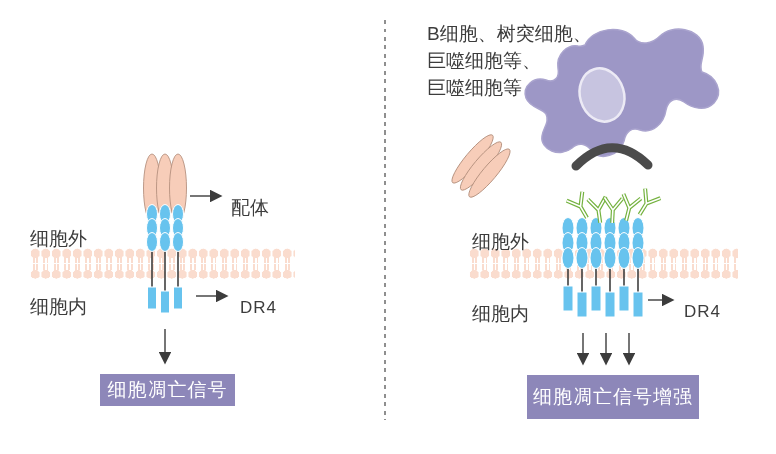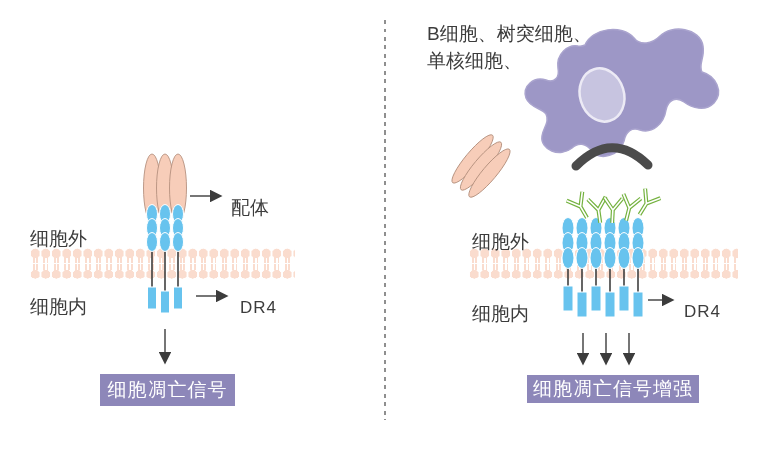--- a/index.html
+++ b/index.html
@@ -27,21 +27,21 @@
       repeating-linear-gradient(90deg,transparent 0 2.7px,#fadcce 2.7px 4.6px,transparent 4.6px 6.1px,#fadcce 6.1px 8px,transparent 8px 10.5px) left 0 top 15.8px/100% 6.4px no-repeat;
   }
   .membrane-left{left:30px;top:248px;width:265px;}
   .membrane-right{left:469px;top:248px;width:269px;}
   
   .sigbox{
     background:#8d87b9;color:#fff;font-size:19px;letter-spacing:1px;
     display:flex;align-items:center;justify-content:center;
   }
   .sigbox-left{left:100px;top:374px;width:135px;height:32px;}
-  .sigbox-right{left:527px;top:375px;width:172px;height:28px;}
+  .sigbox-right{left:527px;top:375px;width:172px;height:44px;}
   
   svg{position:absolute;left:0;top:0;}
   .peach{fill:#f7cdb9;stroke:#b5917f;stroke-width:0.9;}
   .blue{fill:#67c3ee;stroke:#ffffff;stroke-width:1;}
   .stem{stroke:#3f3f3f;stroke-width:1.6;fill:none;}
   .arrow{stroke:#3c3c3c;stroke-width:1.4;fill:none;}
   .abG{stroke:#74b23f;stroke-width:4;fill:none;}
   .abW{stroke:#ffffff;stroke-width:1.6;fill:none;}
   .cellbody{fill:#9d97c6;stroke:#aaa4ce;stroke-width:1.5;}
   .nucleus{fill:#c7c4e0;stroke:#eceaf5;stroke-width:2.5;}
@@ -168,21 +168,22 @@
     </g>
   </svg>
 
   <div class="abs lbl" style="left:30px;top:216px">细胞外</div>
   <div class="abs lbl" style="left:30px;top:284px">细胞内</div>
   <div class="abs lbl" style="left:231px;top:185px">配体</div>
   <div class="abs lbl dr4" style="left:240px;top:285px">DR4</div>
 
   <div class="abs celltypes" style="left:414px;top:20px">
     <div>B细胞、树突细胞、</div>
-    <div>单核细胞、</div>
+    <div>巨噬细胞等、</div>
+    <div>巨噬细胞等</div>
   </div>
 
   <div class="abs lbl" style="left:472px;top:219px">细胞外</div>
   <div class="abs lbl" style="left:472px;top:291px">细胞内</div>
   <div class="abs lbl dr4" style="left:684px;top:289px">DR4</div>
 
   <div class="abs sigbox sigbox-left">细胞凋亡信号</div>
   <div class="abs sigbox sigbox-right">细胞凋亡信号增强</div>
 
 </div>

